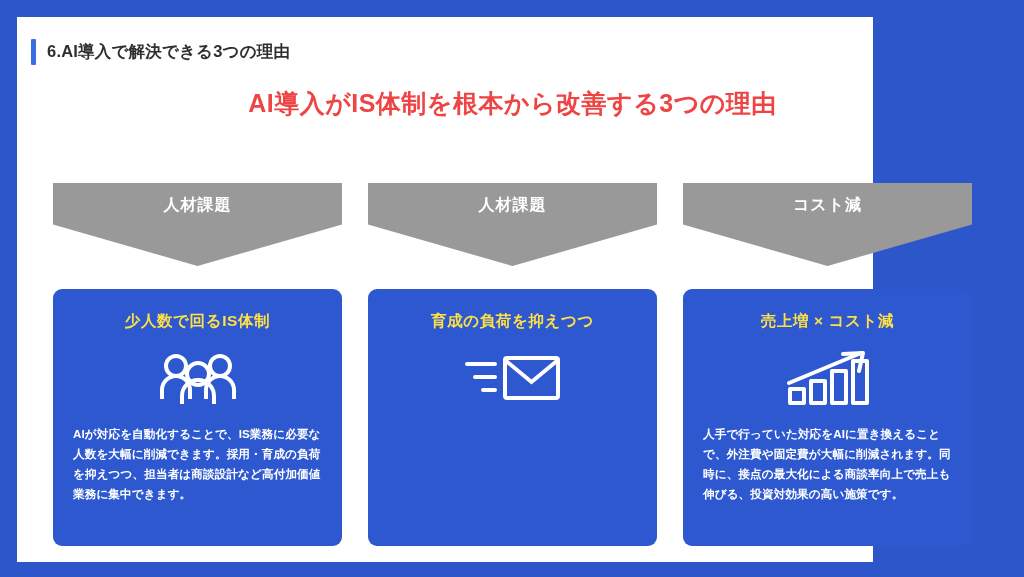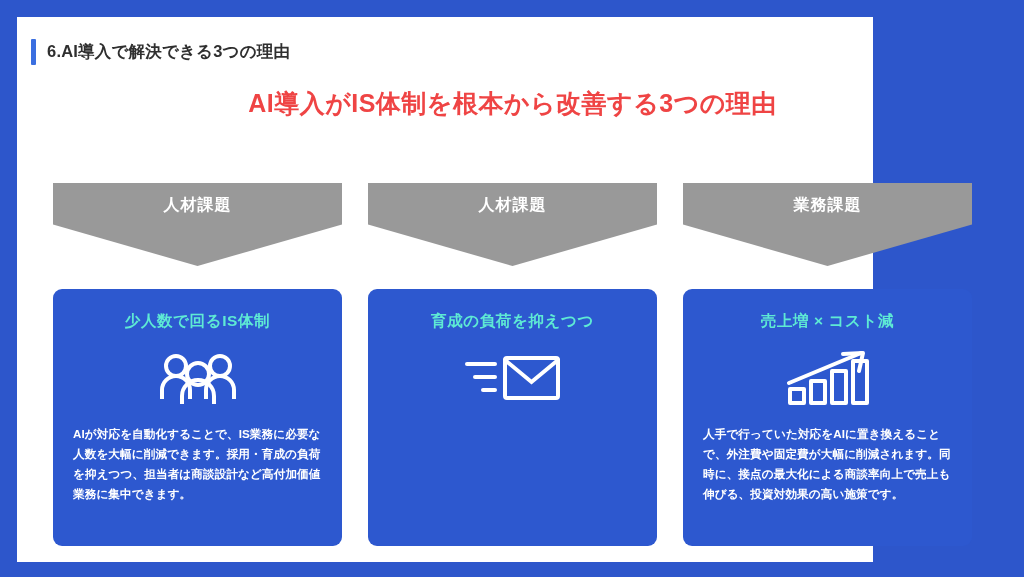--- a/index.html
+++ b/index.html
@@ -63,21 +63,21 @@
   .card{
     margin-top:23px;
     width:289px;min-height:257px;
     background:#2d58cf;
     border-radius:9px;
     box-sizing:border-box;
     padding:22px 20px 20px 20px;
     display:flex;flex-direction:column;align-items:center;
   }
   .card-title{
-    color:#5eead4;font-size:15.5px;font-weight:bold;
+    color:#fde047;font-size:15.5px;font-weight:bold;
     text-align:center;letter-spacing:0.6px;line-height:1.3;
   }
   .card-icon{
     margin-top:19px;height:56px;
     display:flex;align-items:center;justify-content:center;
   }
   .card-body{
     margin-top:18px;
     color:#ffffff;font-size:11.6px;font-weight:bold;
     line-height:1.72;text-align:left;letter-spacing:0.1px;
@@ -135,21 +135,21 @@
               <rect x="40" y="6" width="53" height="40" rx="2"></rect>
               <path d="M40 8 L66.5 30 L93 8"></path>
             </svg>
           </div>
         </div>
       </div>
 
       <div class="column">
         <div class="chevron">
           <div class="chevron-shape"></div>
-          <div class="chevron-label">業務課題</div>
+          <div class="chevron-label">コスト減</div>
         </div>
         <div class="card">
           <div class="card-title">売上増 × コスト減</div>
           <div class="card-icon">
             <svg width="86" height="54" viewBox="0 0 86 54" fill="none" stroke="#ffffff" stroke-width="4" stroke-linecap="round" stroke-linejoin="round">
               <rect x="5" y="38" width="14" height="14"></rect>
               <rect x="26" y="30" width="14" height="22"></rect>
               <rect x="47" y="20" width="14" height="32"></rect>
               <rect x="68" y="10" width="14" height="42"></rect>
               <path d="M4 32 L76 2"></path>

